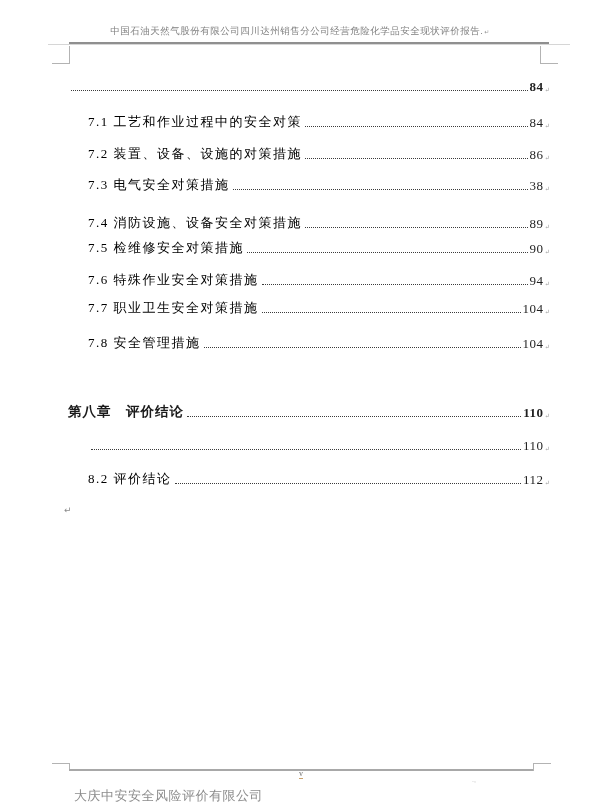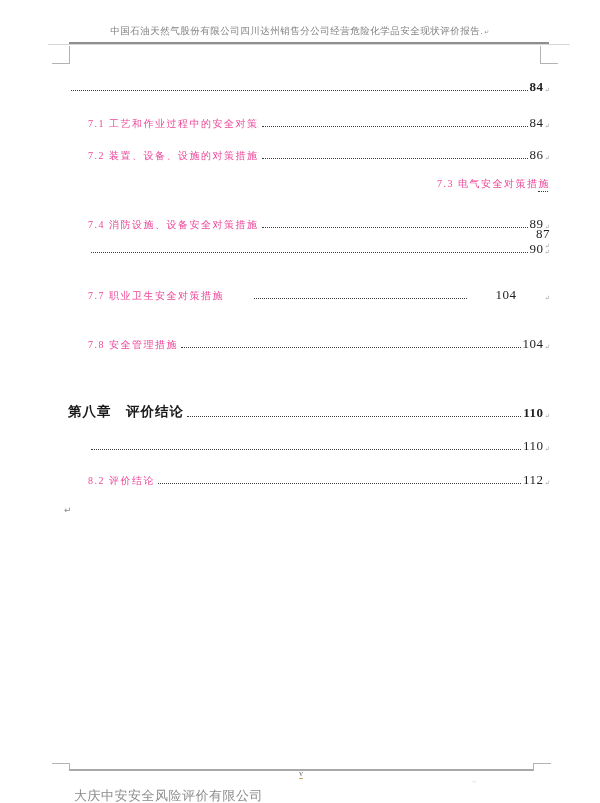--- a/index.html
+++ b/index.html
@@ -27,37 +27,37 @@
   .crop-bl{left:52px;top:763px;width:17px;height:7px;border-right:1px solid #b3b3b3;border-top:1px solid #b3b3b3;}
   .crop-br{left:533px;top:763px;width:17px;height:7px;border-left:1px solid #b3b3b3;border-top:1px solid #b3b3b3;}
 
   
   .toc-row{
     position:absolute;left:68px;right:50px;height:17px;
     display:flex;align-items:flex-end;white-space:nowrap;
   }
   .toc-row .label{flex:0 0 auto;}
   .toc-row .leader{flex:1 1 auto;border-bottom:1.6px dotted #3c3c3c;margin:0 2px 4px 3px;min-width:10px;}
-  .toc-row .pagenum{flex:0 0 auto;font-size:13px;color:#1f1f1f;letter-spacing:.5px;margin-top:30px;}
+  .toc-row .pagenum{flex:0 0 auto;font-size:13px;color:#1f1f1f;letter-spacing:.5px;}
   .toc-row .pmark{flex:0 0 auto;font-size:6.5px;color:#9a9a9a;margin:0 0 1px 1px;}
 
   .toc-level1 .label{
     font-family:"Liberation Sans","DejaVu Sans",sans-serif;
     font-weight:700;font-size:13.5px;color:#1a1a1a;letter-spacing:1px;
   }
   .toc-level1 .pagenum{font-weight:700;}
   .toc-level2{padding-left:20px;}
   .toc-level2 .label{
     font-family:"Liberation Serif","DejaVu Serif",serif;
-    font-size:10px;color:#ec4899;letter-spacing:1.5px;text-align:center;
+    font-size:13px;color:#000000;letter-spacing:1.5px;text-align:center;
   }
 
   
-  .r0{top:78px;}  .r1{top:114px;} .r2{top:145.5px;} .r3{top:177px;flex-direction:column;}
-  .r4{top:215px;} .r5{top:240px;} .r6{top:271.5px;} .r7{top:286px;gap:27px;}
+  .r0{top:78px;}  .r1{top:114px;} .r2{top:145.5px;} .r3{top:177px;}
+  .r4{top:215px;} .r5{top:240px;} .r6{top:271.5px;} .r7{top:300px;}
   .r8{top:334.5px;} .r9{top:366px;} .r10{top:404px;} .r11{top:437px;} .r12{top:471px;}
 
   
   .stray-return{
     position:absolute;left:64px;top:505px;font-size:9px;color:#8a8a8a;
     font-family:"DejaVu Sans",sans-serif;
   }
 
   
   .footer-rule{position:absolute;top:769px;left:69px;width:464px;height:2px;background:#a8a8a8;}
@@ -103,32 +103,39 @@
   </div>
   <div class="toc-row toc-level2 r2">
     <span class="label">7.2 装置、设备、设施的对策措施</span>
     <span class="leader"></span>
     <span class="pagenum">86</span>
     <span class="pmark">↵</span>
   </div>
   <div class="toc-row toc-level2 r3">
     <span class="label">7.3 电气安全对策措施</span>
     <span class="leader"></span>
-    <span class="pagenum">87</span>
+    <span class="pagenum">38</span>
     <span class="pmark">↵</span>
   </div>
   <div class="toc-row toc-level2 r4">
     <span class="label">7.4 消防设施、设备安全对策措施</span>
     <span class="leader"></span>
     <span class="pagenum">89</span>
     <span class="pmark">↵</span>
   </div>
   <div class="toc-row toc-level2 r5">
+    <span class="label">7.5 检维修安全对策措施</span>
     <span class="leader"></span>
     <span class="pagenum">90</span>
+    <span class="pmark">↵</span>
+  </div>
+  <div class="toc-row toc-level2 r6">
+    <span class="label">7.6 特殊作业安全对策措施</span>
+    <span class="leader"></span>
+    <span class="pagenum">94</span>
     <span class="pmark">↵</span>
   </div>
   <div class="toc-row toc-level2 r7">
     <span class="label">7.7 职业卫生安全对策措施</span>
     <span class="leader"></span>
     <span class="pagenum">104</span>
     <span class="pmark">↵</span>
   </div>
   <div class="toc-row toc-level2 r8">
     <span class="label">7.8 安全管理措施</span>

